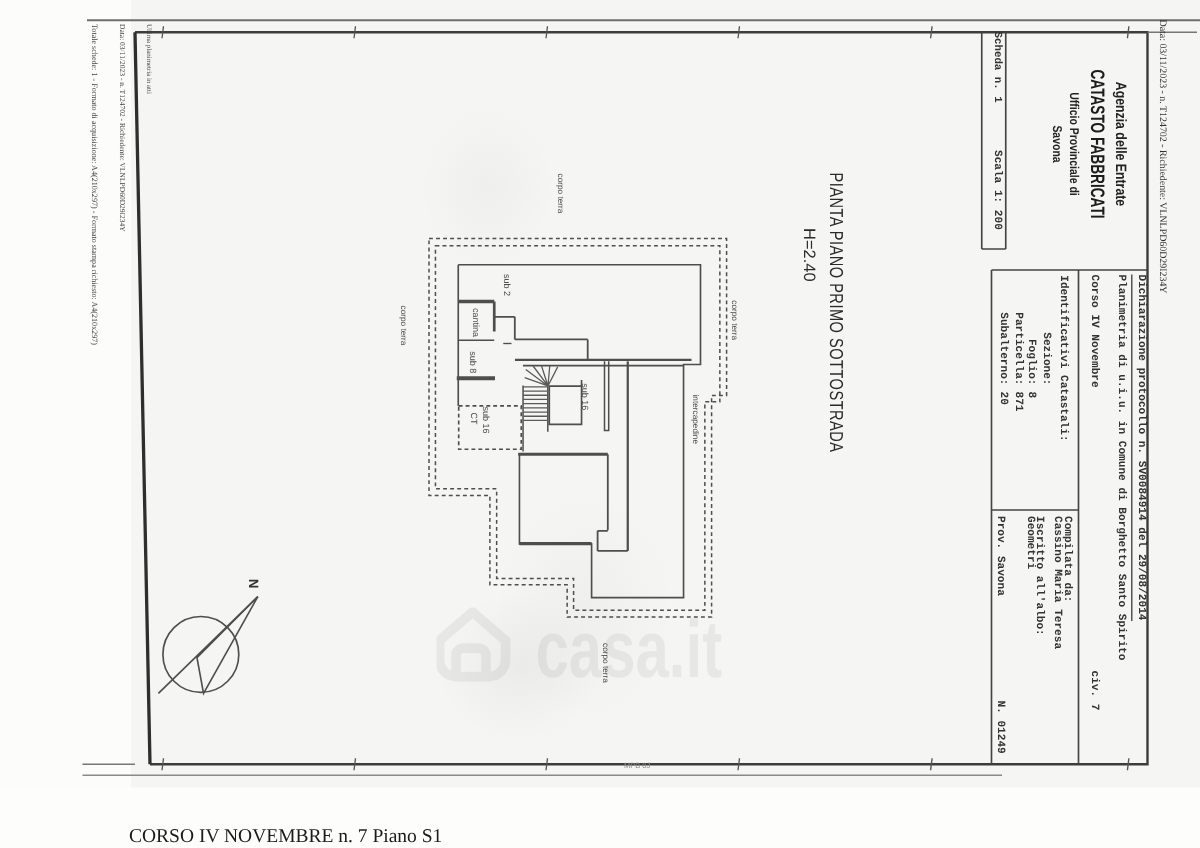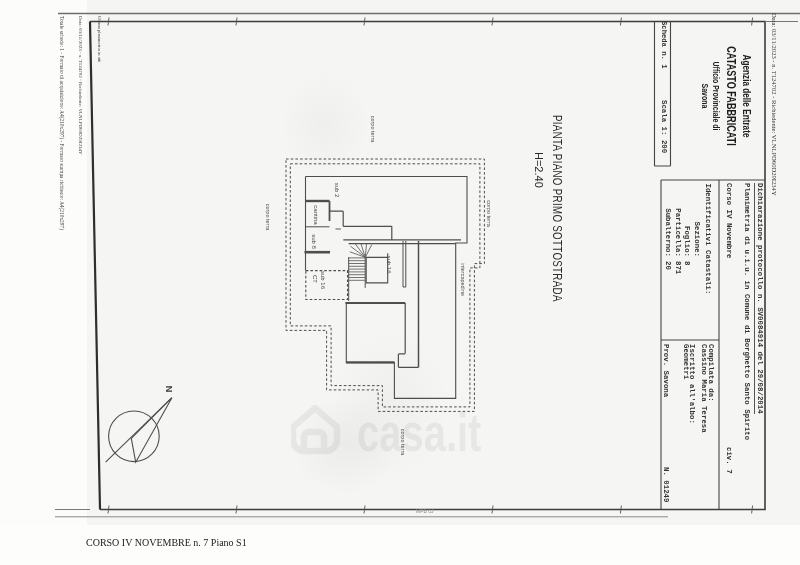--- a/index.html
+++ b/index.html
@@ -190,14 +190,14 @@
 <div style="position:absolute;left:291px;top:405px;width:240px;height:50px;opacity:0.068">
   <svg width="240" height="50" viewBox="0 0 240 50">
     <path d="M13,46 a11,11 0 0 1 -11,-11 v-13 l22,-19 22,19 v13 a11,11 0 0 1 -11,11 z M13,46 v-14 a5,5 0 0 1 5,-5 h10 a5,5 0 0 1 5,5 v14" fill="none" stroke="#333" stroke-width="6.5"></path>
     <text transform="translate(66,46) scale(0.74,1)" font-family="Liberation Sans" font-weight="700" font-size="54" fill="#333">casa.it</text>
   </svg>
 </div>
 
 <div class="t" style="left:416px;top:508px;font-size:5px;color:#888">MPB 0J</div>
 
 
-<div class="t ser" style="left:86px;top:537px;font-size:10px;color:#1b1b1b">CORSO IV NOVEMBRE n. 7 Piano S1</div>
+<div class="t ser" style="left:86px;top:549px;font-size:13px;color:#1b1b1b">CORSO IV NOVEMBRE n. 7 Piano S1</div>
 </div>
 
 </body></html>

